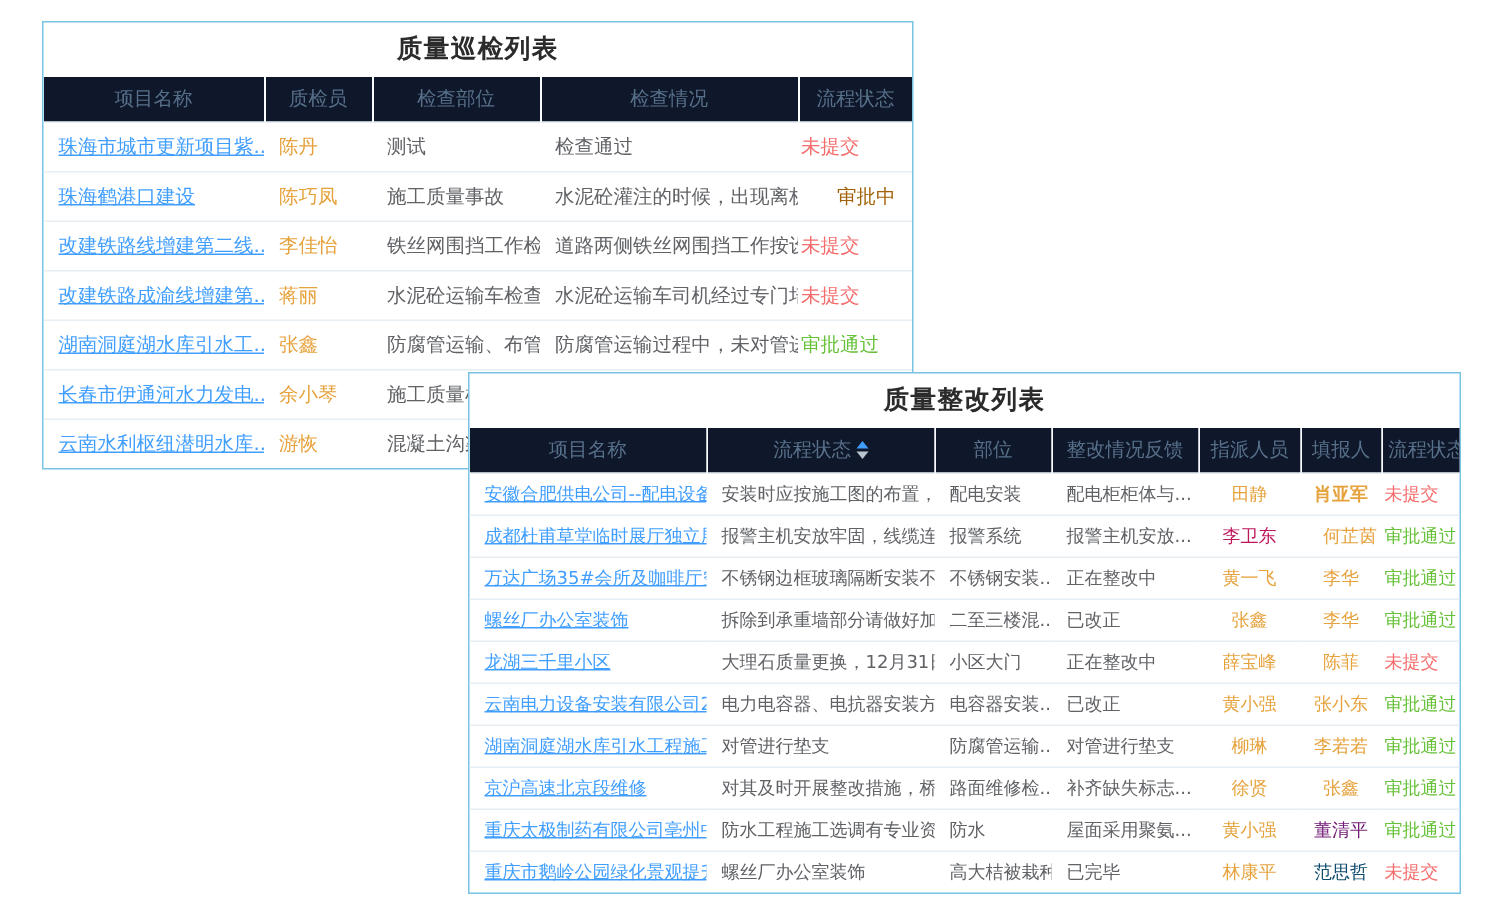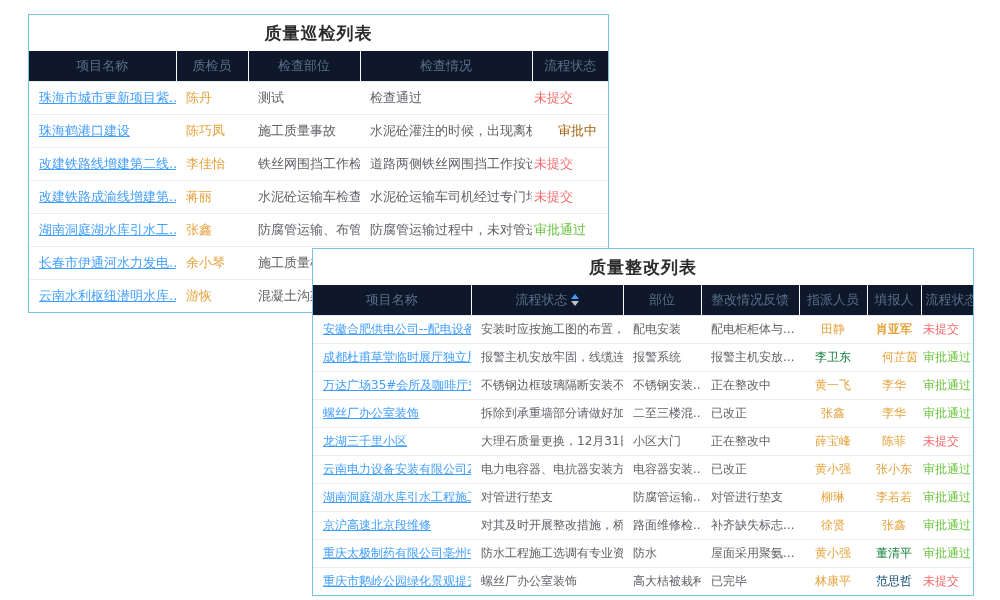--- a/index.html
+++ b/index.html
@@ -147,21 +147,21 @@
           <td class="type-text"><span>配电柜柜体与...</span></td>
           <td class="type-person"><span style="color: rgb(230, 162, 60);">田静</span></td>
           <td class="type-person"><span style="color: rgb(230, 162, 60); font-weight: bold;">肖亚军</span></td>
           <td class="type-status"><span style="color: rgb(245, 108, 108);">未提交</span></td>
         </tr>
         <tr>
           <td class="type-link"><span class="cell-link">成都杜甫草堂临时展厅独立展...</span></td>
           <td class="type-text"><span>报警主机安放牢固，线缆连接...</span></td>
           <td class="type-text"><span>报警系统</span></td>
           <td class="type-text"><span>报警主机安放...</span></td>
-          <td class="type-person"><span style="color: #15803d; margin-top: 47px;">李卫东</span></td>
+          <td class="type-person"><span style="color: #be185d; margin-top: 47px;">李卫东</span></td>
           <td class="type-person"><span style="color: rgb(230, 162, 60); margin-left: 12px;">何芷茵</span></td>
           <td class="type-status"><span style="color: rgb(103, 194, 58);">审批通过</span></td>
         </tr>
         <tr>
           <td class="type-link"><span class="cell-link">万达广场35#会所及咖啡厅空...</span></td>
           <td class="type-text"><span>不锈钢边框玻璃隔断安装不牢...</span></td>
           <td class="type-text"><span>不锈钢安装...</span></td>
           <td class="type-text"><span>正在整改中</span></td>
           <td class="type-person"><span style="color: rgb(230, 162, 60);">黄一飞</span></td>
           <td class="type-person"><span style="color: rgb(230, 162, 60);">李华</span></td>
@@ -211,21 +211,21 @@
           <td class="type-person"><span style="color: rgb(230, 162, 60); margin-top: 32px;">徐贤</span></td>
           <td class="type-person"><span style="color: rgb(230, 162, 60);">张鑫</span></td>
           <td class="type-status"><span style="color: rgb(103, 194, 58);">审批通过</span></td>
         </tr>
         <tr>
           <td class="type-link"><span class="cell-link">重庆太极制药有限公司亳州中...</span></td>
           <td class="type-text"><span>防水工程施工选调有专业资质...</span></td>
           <td class="type-text"><span>防水</span></td>
           <td class="type-text"><span>屋面采用聚氨...</span></td>
           <td class="type-person"><span style="color: rgb(230, 162, 60);">黄小强</span></td>
-          <td class="type-person"><span style="color: #15803d;">董清平</span></td>
+          <td class="type-person"><span style="color: #701a75;">董清平</span></td>
           <td class="type-status"><span style="color: rgb(103, 194, 58);">审批通过</span></td>
         </tr>
         <tr>
           <td class="type-link"><span class="cell-link">重庆市鹅岭公园绿化景观提升...</span></td>
           <td class="type-text"><span>螺丝厂办公室装饰</span></td>
           <td class="type-text"><span>高大桔被栽种</span></td>
           <td class="type-text"><span>已完毕</span></td>
           <td class="type-person"><span style="color: rgb(230, 162, 60);">林康平</span></td>
           <td class="type-person"><span style="color: #0c4a6e;">范思哲</span></td>
           <td class="type-status"><span style="color: rgb(245, 108, 108);">未提交</span></td>

